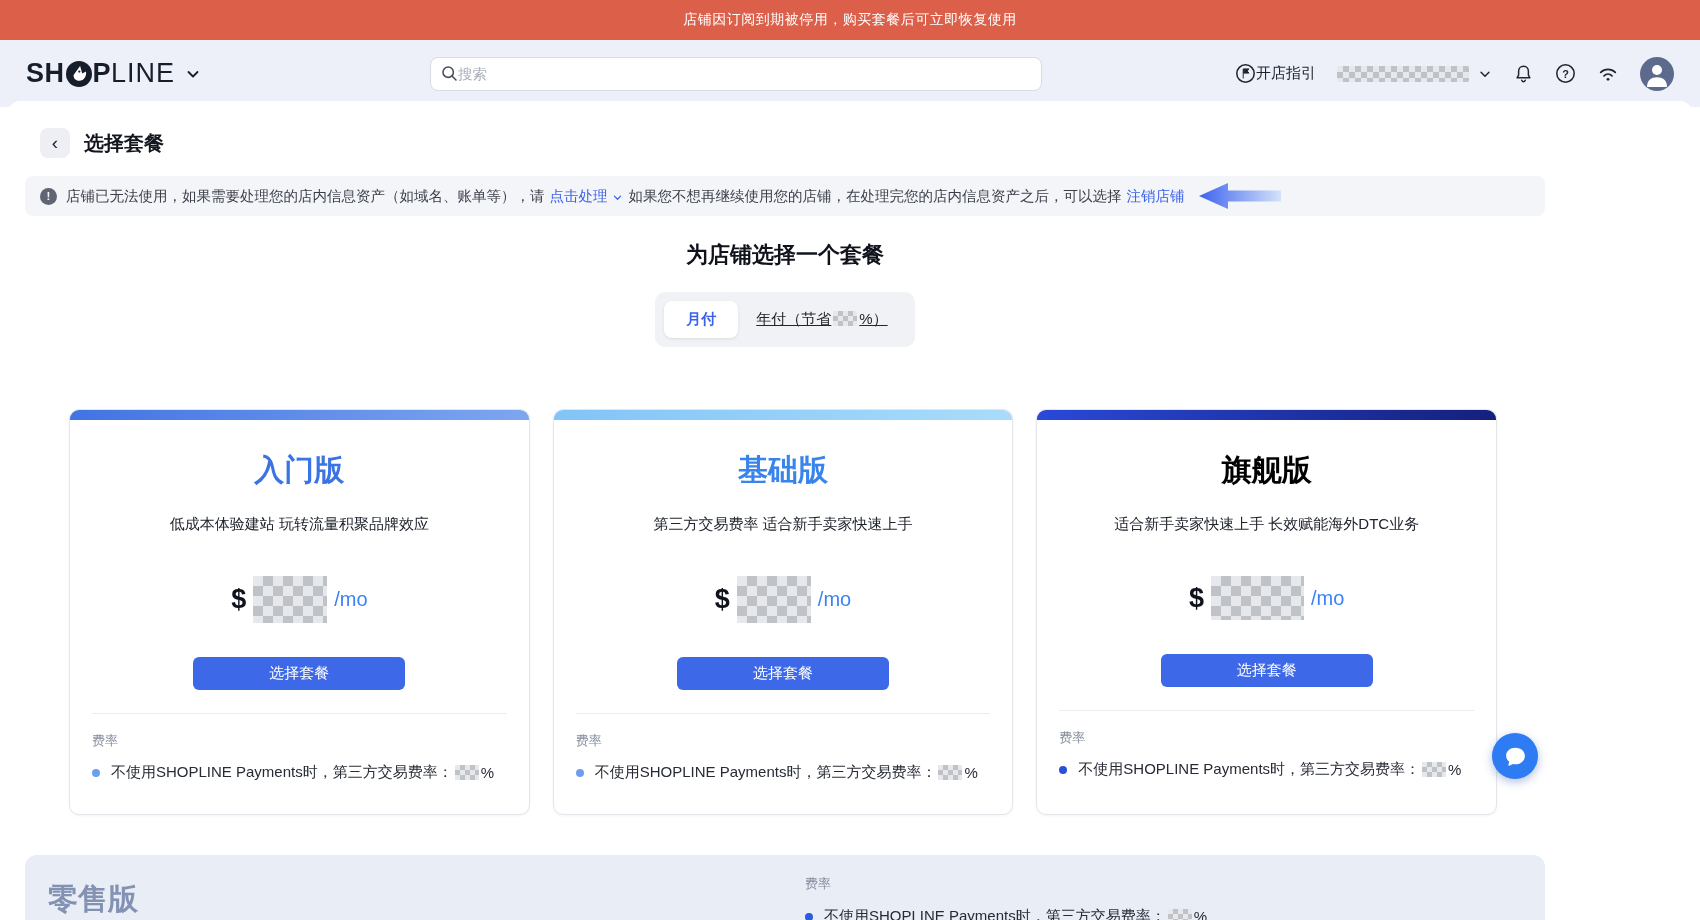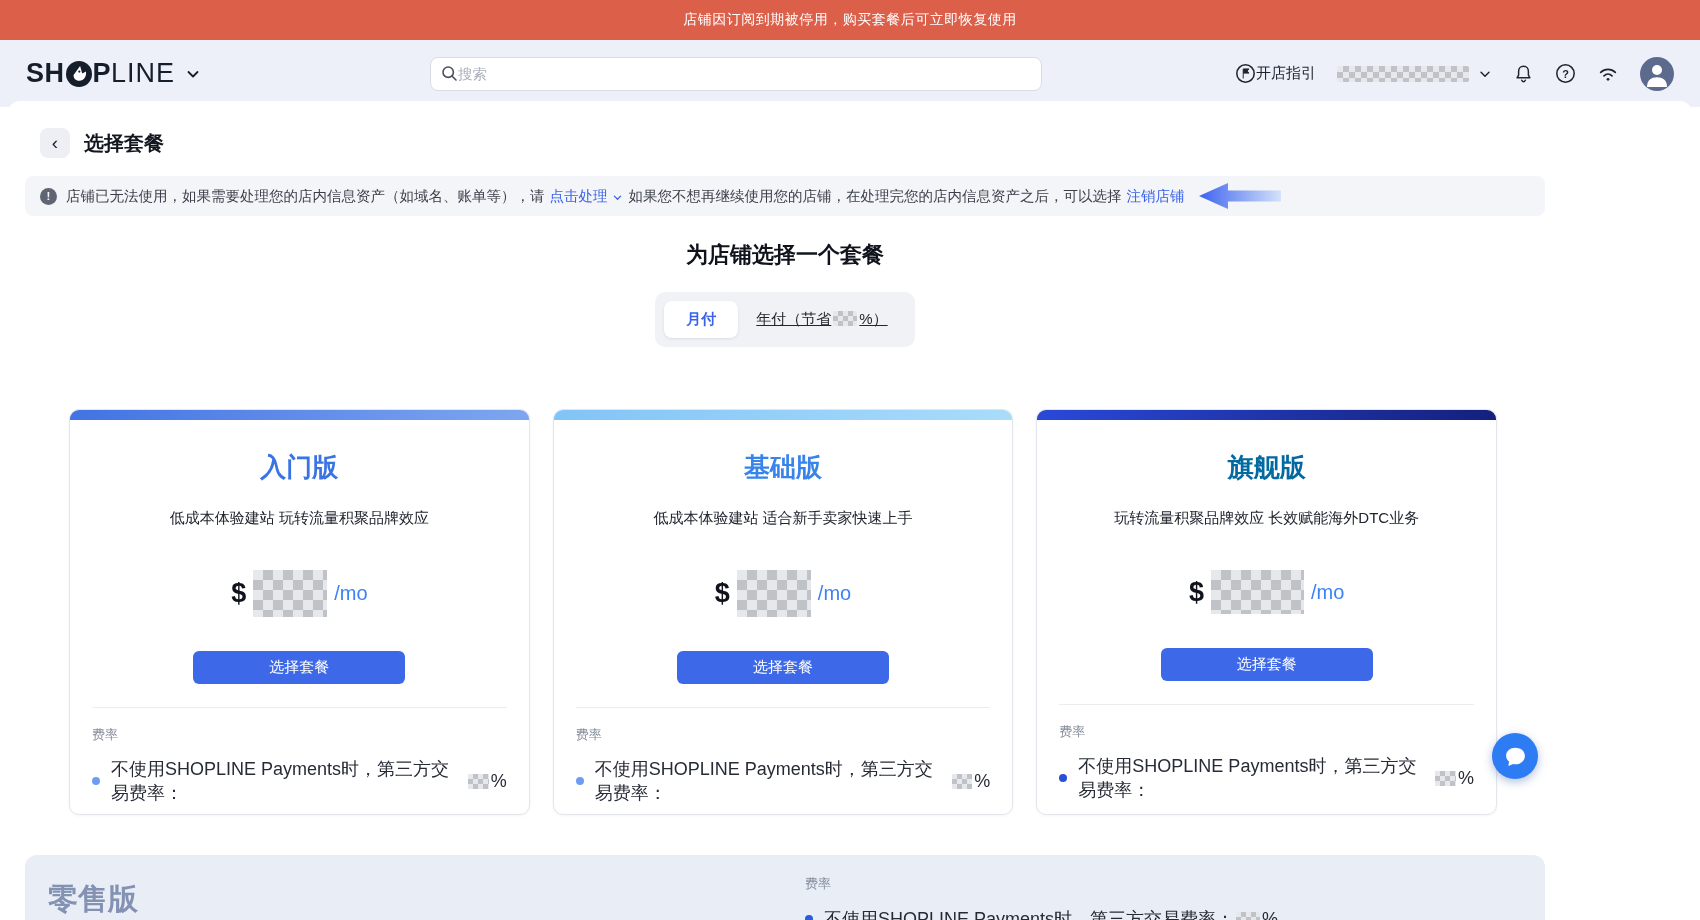--- a/index.html
+++ b/index.html
@@ -70,33 +70,33 @@
     box-shadow:0 1px 3px rgba(20,30,60,.10); }
   .toggle .seg--idle { color:#23262e;text-decoration:underline; }
   
   .cards-row { display:flex; gap:23px; margin:62px 195px 0 61px; }
   .card { flex:1; border:1px solid #e3e6eb; border-radius:10px; background:#fff; height:406px;
     overflow:hidden; box-shadow:0 1px 3px rgba(25,35,65,.05); position:relative; }
   .card .strip { height:10px; }
   .card--starter .strip { background:linear-gradient(90deg,#4273e3,#7ea6f0); }
   .card--basic .strip { background:linear-gradient(90deg,#82c4f7,#a9dcfa); }
   .card--flagship .strip { background:linear-gradient(90deg,#2a49d8,#15207d); }
-  .card-title { margin-top:30px; text-align:center; font-size:26px; font-weight:700; }
+  .card-title { margin-top:30px; text-align:center; font-size:30px; font-weight:700; }
   .card--starter .card-title { color:#3a74e4; }
   .card--basic .card-title { color:#3884ea; }
-  .card--flagship .card-title { color:#0369a1; }
+  .card--flagship .card-title { color:#000000; }
   .card-tagline { margin-top:24px; text-align:center; font-size:15px; color:#20242e; }
   .price-row { margin-top:42px; display:flex; align-items:center; justify-content:center; }
   .price-cur { font-size:27px; font-weight:800; color:#10131c; }
   .price-period { font-size:20px; color:#3b82f6; }
   .cta { display:block; margin:34px auto 0; width:212px; height:33px; border:none; border-radius:6px;
     background:#3d68e8; color:#fff; font-size:15px; cursor:pointer; font-family:"Liberation Sans",sans-serif; }
   .card-divider { margin:23px 22px 0; border-top:1px solid #ecedf0; }
   .rate-label { margin:18px 22px 0; font-size:13px; color:#838b9a; }
-  .rate-line { margin:13px 22px 0; display:flex; align-items:center; font-size:18px; color:#272b35; }
+  .rate-line { margin:13px 22px 0; display:flex; align-items:center; font-size:15px; color:#272b35; }
   .rate-dot { width:8px; height:8px; border-radius:50%; margin-right:11px; flex:none; }
   .card--starter .rate-dot, .card--basic .rate-dot { background:#6d9df3; }
   .card--flagship .rate-dot { background:#2850d8; }
   
   .retail-panel { margin:40px 0 0 17px; width:1520px; height:140px; background:#e8edf6;
     border-radius:12px 12px 0 0; position:relative; }
   .retail-title { position:absolute; left:23px; top:24px; font-size:30px; font-weight:700; color:#8391b3; }
   .retail-rates { position:absolute; left:780px; top:20px; }
   .retail-rates .rate-label { margin:0; }
   .retail-rates .rate-line { margin:14px 0 0; }
@@ -252,41 +252,41 @@
         <span class="rate-dot"></span>
         <span>不使用SHOPLINE Payments时，第三方交易费率：</span>
         <span class="mosaic mosaic--inline"></span>
         <span>%</span>
       </div>
     </div>
 
     <div class="card card--basic">
       <div class="strip"></div>
       <div class="card-title">基础版</div>
-      <div class="card-tagline">低成本体验建站 适合新手卖家快速上手</div>
+      <div class="card-tagline">第三方交易费率 适合新手卖家快速上手</div>
       <div class="price-row">
         <span class="price-cur">$</span>
         <span class="mosaic mosaic--price"></span>
         <span class="price-period">/mo</span>
       </div>
       <button class="cta">选择套餐</button>
       <div class="card-divider"></div>
       <div class="rate-label">费率</div>
       <div class="rate-line">
         <span class="rate-dot"></span>
         <span>不使用SHOPLINE Payments时，第三方交易费率：</span>
         <span class="mosaic mosaic--inline"></span>
         <span>%</span>
       </div>
     </div>
 
     <div class="card card--flagship">
       <div class="strip"></div>
       <div class="card-title">旗舰版</div>
-      <div class="card-tagline">玩转流量积聚品牌效应 长效赋能海外DTC业务</div>
+      <div class="card-tagline">适合新手卖家快速上手 长效赋能海外DTC业务</div>
       <div class="price-row">
         <span class="price-cur">$</span>
         <span class="mosaic mosaic--price mosaic--price-lg"></span>
         <span class="price-period">/mo</span>
       </div>
       <button class="cta">选择套餐</button>
       <div class="card-divider"></div>
       <div class="rate-label">费率</div>
       <div class="rate-line">
         <span class="rate-dot"></span>

